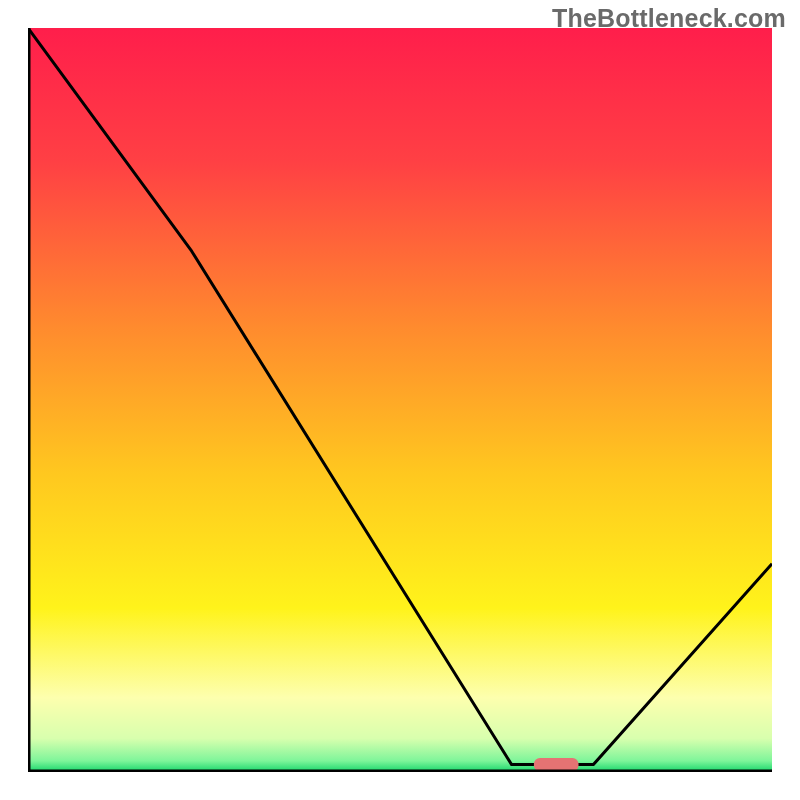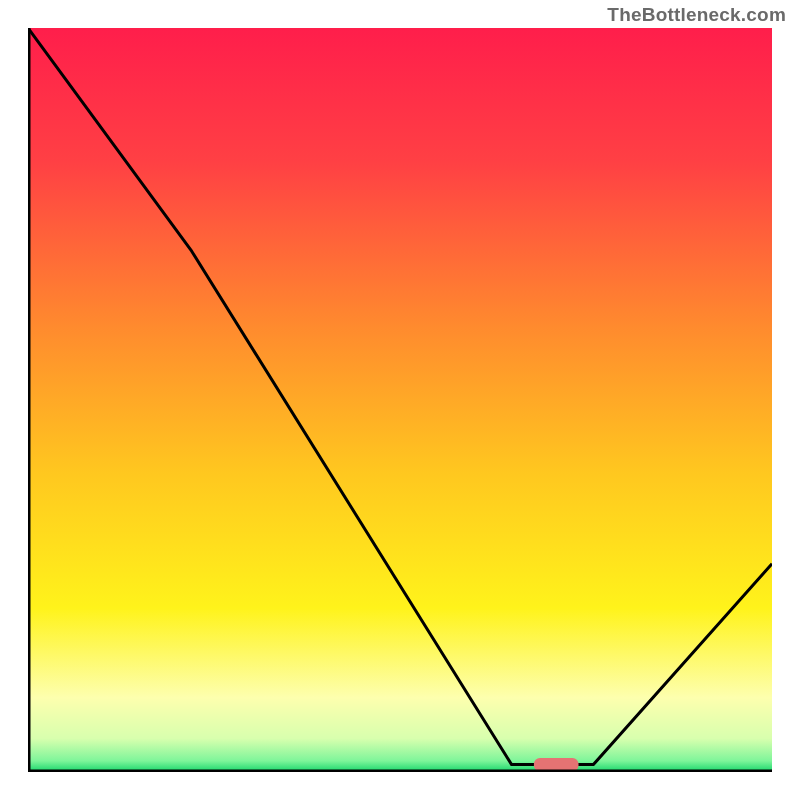--- a/index.html
+++ b/index.html
@@ -21,21 +21,21 @@
     top: 28px;
     width: 744px;
     height: 744px;
     overflow: hidden;
   }
   .attribution {
     position: absolute;
     top: 4px;
     right: 14px;
     font-family: Arial, Helvetica, sans-serif;
-    font-size: 19px;
+    font-size: 25px;
     font-weight: 600;
     color: #6a6a6a;
     letter-spacing: 0.2px;
     text-align: center;
   }
   svg { display: block; }
 </style>
 </head>
 <body>
 

